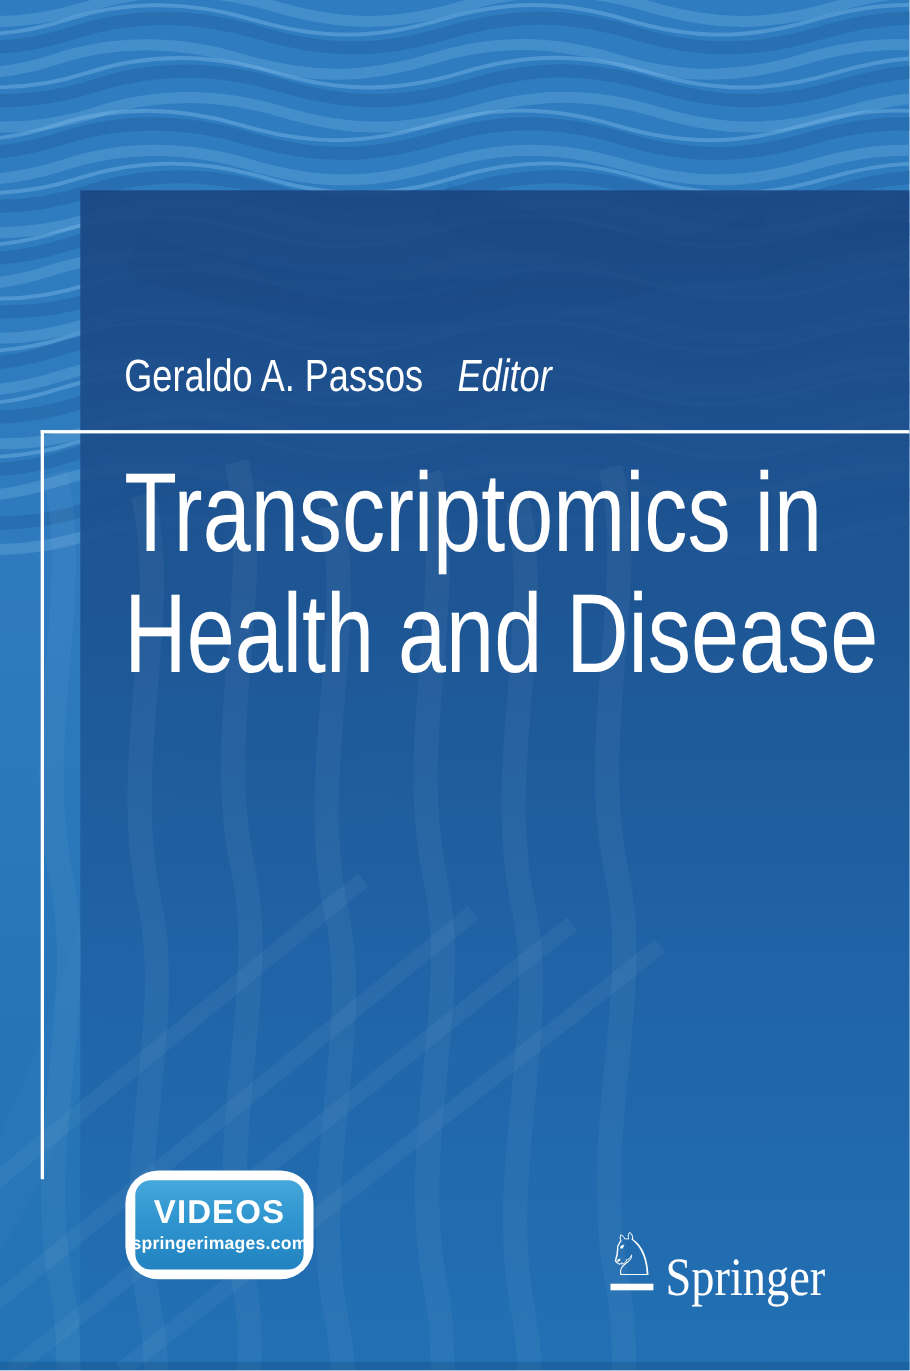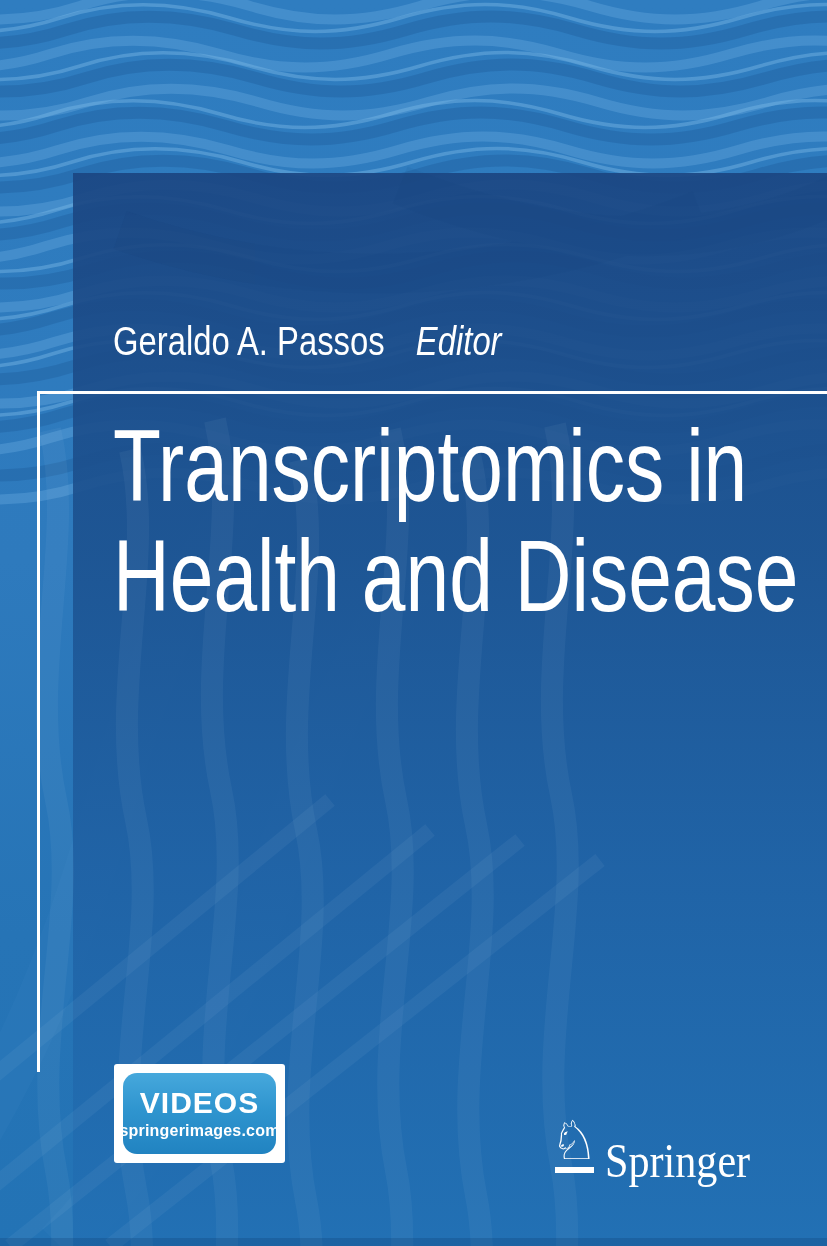--- a/index.html
+++ b/index.html
@@ -33,21 +33,21 @@
   .editor-role { font-style:italic; }
 
   .title {
     position:absolute; left:113px; top:411px; z-index:6;
     color:#ffffff; font-size:102px; line-height:110px; letter-spacing:0px;
     white-space:nowrap; transform:scaleX(0.77); transform-origin:0 0;
   }
 
   .videos-badge {
     position:absolute; left:114px; top:1064px; width:171px; height:99px; z-index:6;
-    background:#ffffff; border-radius:3px; box-sizing:border-box; padding:9px;
+    background:#ffffff; border-radius:30px; box-sizing:border-box; padding:9px;
   }
   .videos-inner {
     width:100%; height:100%; border-radius:14px;
     background:linear-gradient(180deg,#46a8dc 0%,#2f95cf 45%,#2183c1 100%);
     display:flex; flex-direction:column; align-items:center; justify-content:center;
     color:#ffffff;
   }
   .videos-label { font-size:30px; font-weight:bold; letter-spacing:1px; line-height:32px; }
   .videos-site  { font-size:16px; font-weight:bold; letter-spacing:0.2px; line-height:18px; margin-top:3px; }
 

